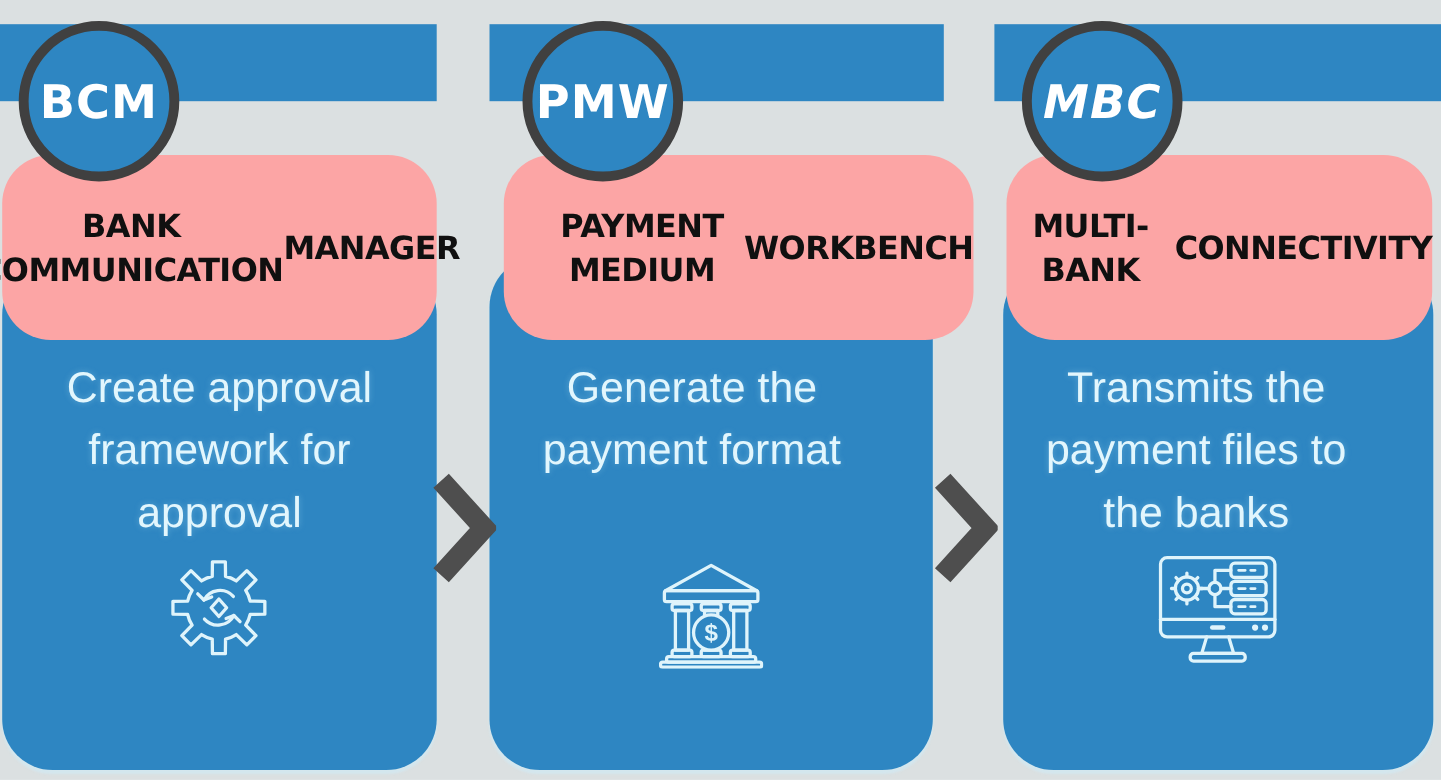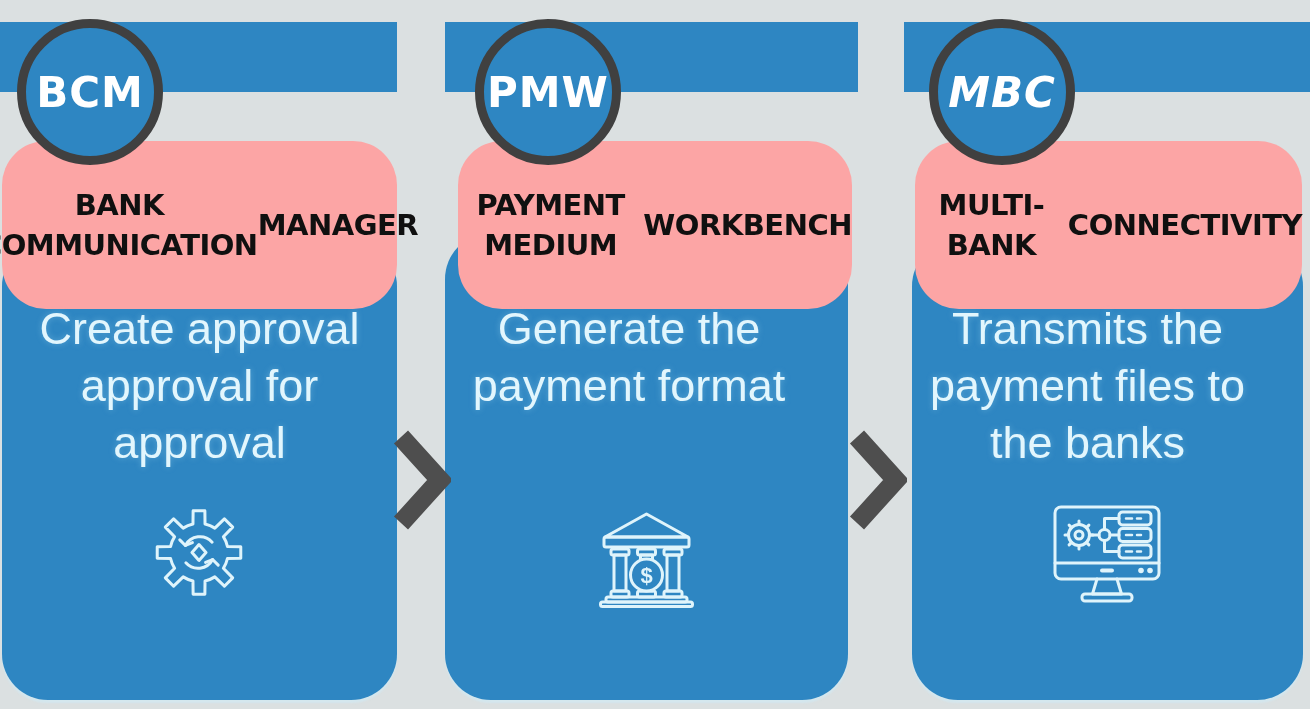--- a/index.html
+++ b/index.html
@@ -21,21 +21,21 @@
   .body1{left:2px;   top:240px; width:395px; height:460px;}
   .body2{left:445px; top:233px; width:403px; height:467px;}
   .body3{left:912px; top:240px; width:391px; height:460px;}
   
   .header{
     position:absolute; top:141px; height:168px; background:#fca5a5;
     border-radius:44px; display:flex; flex-direction:row;
     align-items:center; justify-content:center;
   }
   .header1{left:2px;   width:395px;}
-  .header2{left:458px; width:394px;}
+  .header2{left:458px; width:394px;padding-left:33px;}
   .header3{left:915px; width:387px;}
   .title-line{
     font-family:"DejaVu Sans", sans-serif;
     font-weight:bold; font-size:29px; line-height:40px;
     color:#101010; text-align:center; letter-spacing:-0.5px;
   }
   
   .badge{
     position:absolute; top:19px; width:146px; height:146px;
     border-radius:50%; background:#2e86c2; border:9px solid #404040;
@@ -43,22 +43,22 @@
   }
   .badge1{left:17px;}
   .badge2{left:475px;}
   .badge3{left:929px;font-style:italic;}
   .badge-label{
     font-family:"DejaVu Sans", sans-serif; font-weight:bold;
     font-size:42px; color:#ffffff; letter-spacing:1px;
   }
   
   .desc{
-    position:absolute; top:300px; text-align:center;
-    color:#e2f6fd; font-size:45px; line-height:57px; font-weight:400;
+    position:absolute; top:324px; text-align:center;
+    color:#e2f6fd; font-size:39px; line-height:57px; font-weight:400;
     text-shadow:0 0 6px rgba(175,225,248,0.35);
   }
   .desc1{left:2px;   width:395px;}
   .desc2{left:445px; width:368px;}
   .desc3{left:912px; width:351px;}
   
   .icon{position:absolute; top:505px;}
   .icon1{left:154px;}
   .icon2{left:599px;}
   .icon3{left:1053px;}
@@ -99,21 +99,21 @@
   </div>
   <div class="badge badge2">
     <span class="badge-label">PMW</span>
   </div>
   <div class="badge badge3">
     <span class="badge-label">MBC</span>
   </div>
 
   <div class="desc desc1">
     <div>Create approval</div>
-    <div>approval for</div>
+    <div>framework for</div>
     <div>approval</div>
   </div>
   <div class="desc desc2">
     <div>Generate the</div>
     <div>payment format</div>
   </div>
   <div class="desc desc3">
     <div>Transmits the</div>
     <div>payment files to</div>
     <div>the banks</div>

